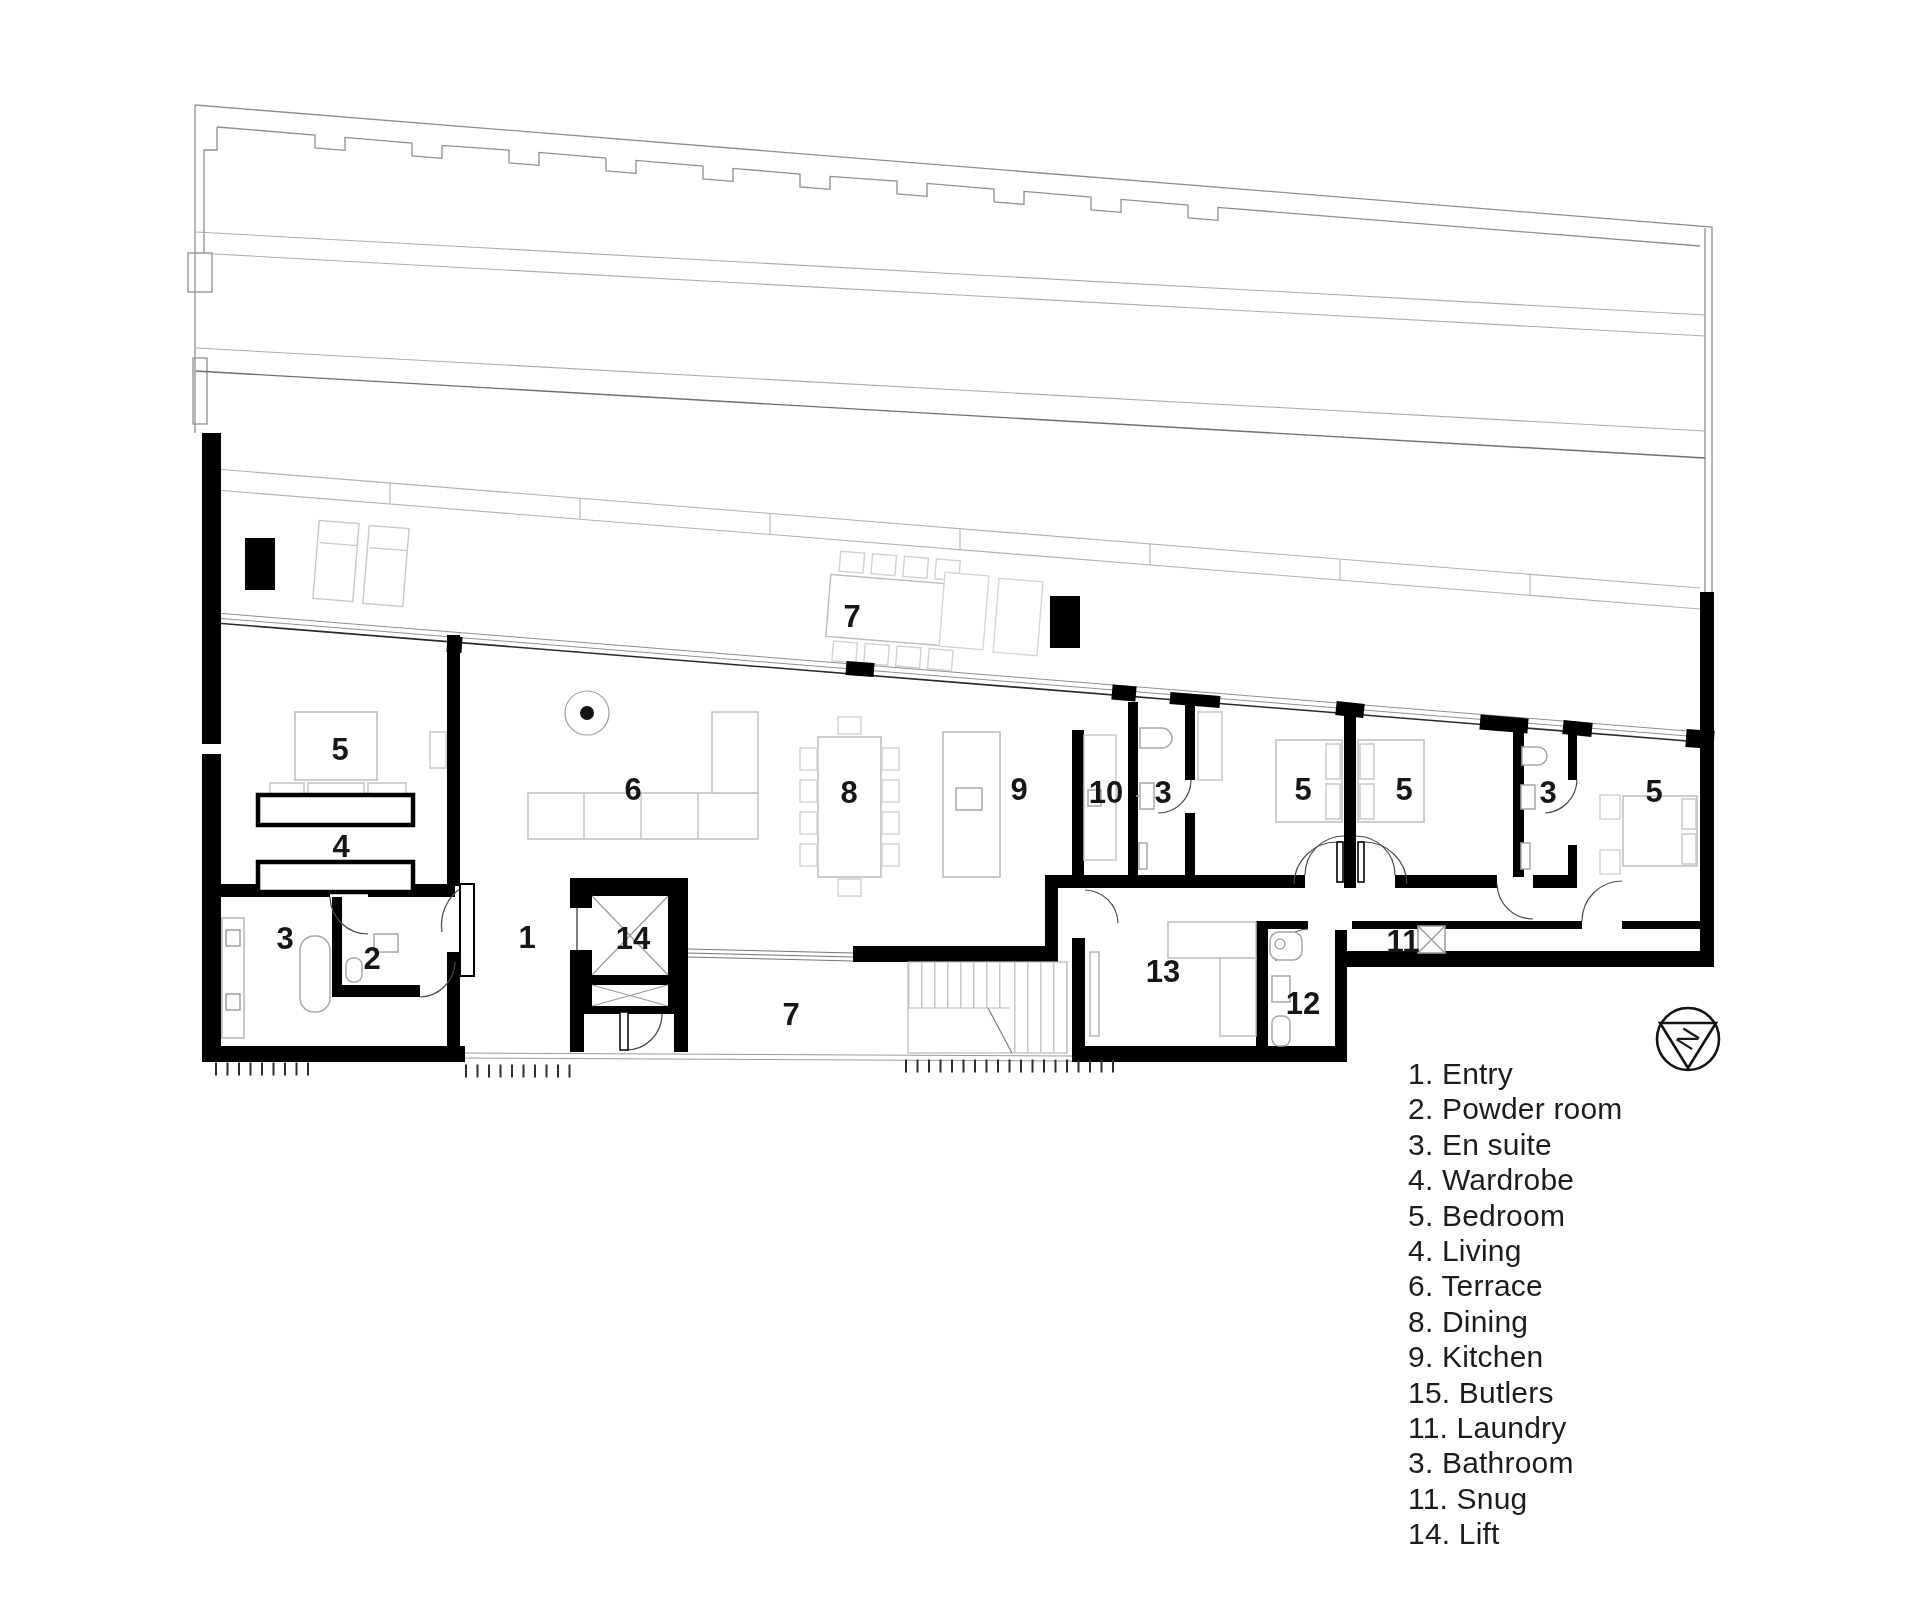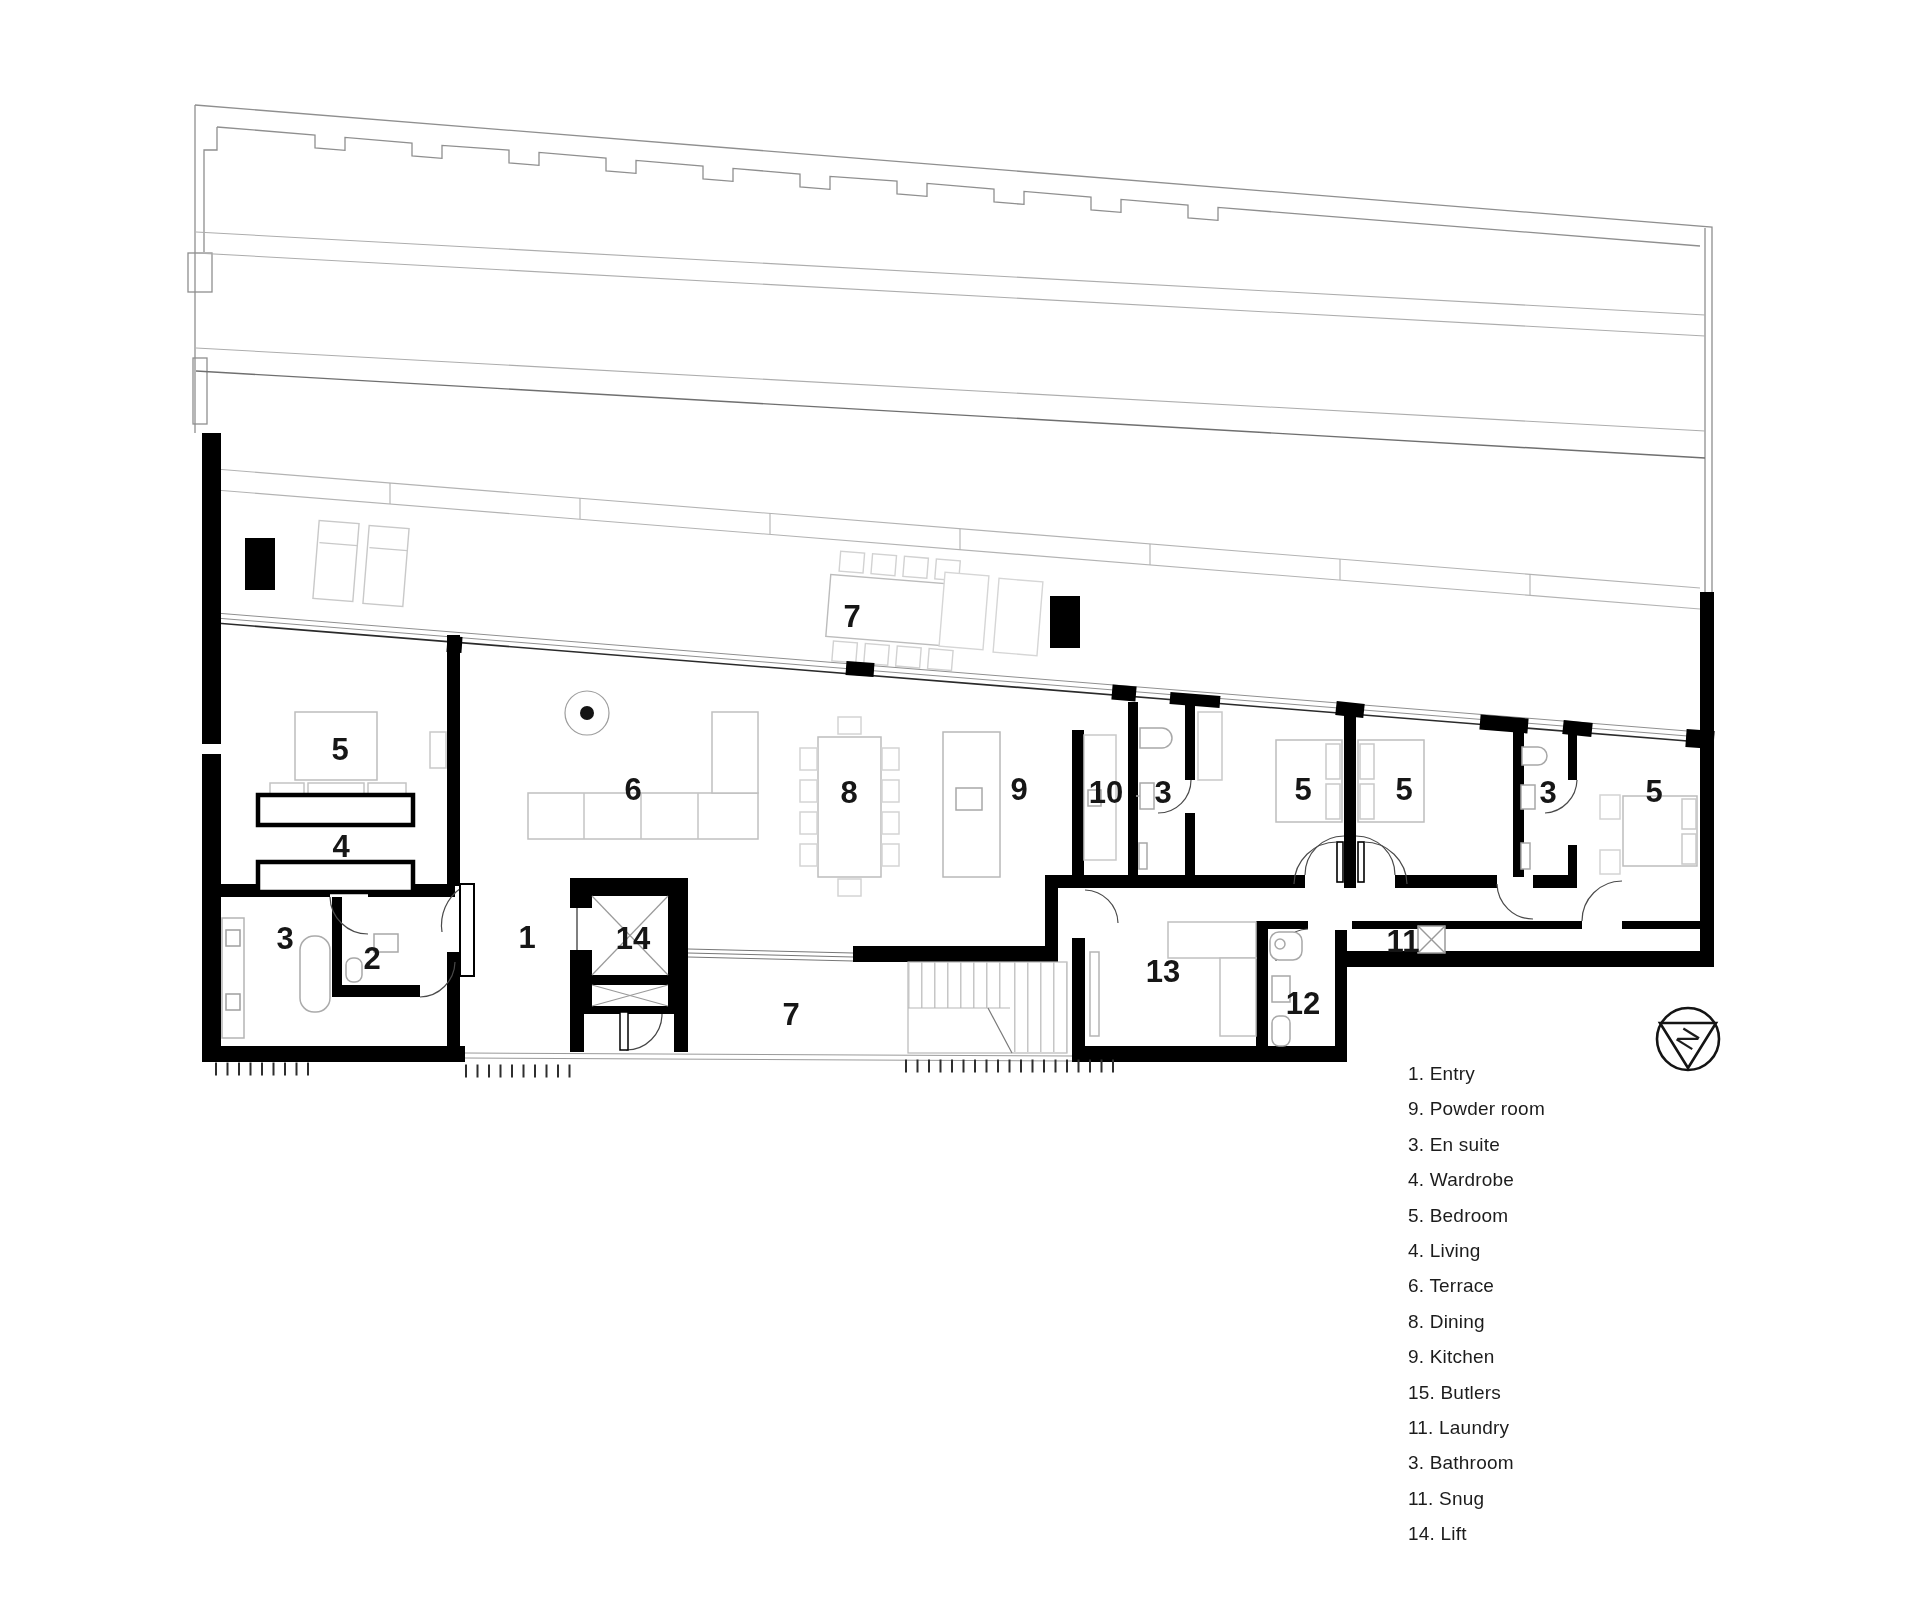--- a/index.html
+++ b/index.html
@@ -1,20 +1,20 @@
 <!DOCTYPE html>
 <html><head>
 <meta charset="utf-8">
 <style>
   html,body{margin:0;padding:0;background:#fff;}
   .stage{position:relative;width:1920px;height:1600px;background:#ffffff;overflow:hidden;
          font-family:"Liberation Sans", sans-serif;}
   .plan-svg{position:absolute;left:0;top:0;}
   .room-num{font-family:"Liberation Sans", sans-serif;font-weight:700;font-size:31px;fill:#161616;}
-  .legend{position:absolute;left:1408px;top:1056px;color:#1c1c1c;font-size:19px;line-height:35.4px;
+  .legend{position:absolute;left:1408px;top:1056px;color:#1c1c1c;font-size:30px;line-height:35.4px;
           font-weight:400;letter-spacing:.2px;}
   .legend div{white-space:nowrap;}
   .north-n{font-family:"Liberation Sans", sans-serif;font-weight:400;font-size:27px;fill:#1c1c1c;}
 </style>
 </head>
 <body>
 
 <div class="stage">
 <svg class="plan-svg" width="1920" height="1600" viewBox="0 0 1920 1600">
 
@@ -307,21 +307,21 @@
 
   <g fill="none" stroke="#141414" stroke-width="2.6">
     <circle cx="1688" cy="1039" r="31"></circle>
     <path d="M 1660 1023 L 1716 1023 L 1688 1068 Z" fill="#ffffff"></path>
     <text class="north-n" x="1688" y="1048" text-anchor="middle" stroke="none" fill="#1c1c1c" transform="rotate(-58 1688 1039)">N</text>
   </g>
 </svg>
 
 <div class="legend">
   <div>1. Entry</div>
-  <div>9. Powder room</div>
+  <div>2. Powder room</div>
   <div>3. En suite</div>
   <div>4. Wardrobe</div>
   <div>5. Bedroom</div>
   <div>4. Living</div>
   <div>6. Terrace</div>
   <div>8. Dining</div>
   <div>9. Kitchen</div>
   <div>15. Butlers</div>
   <div>11. Laundry</div>
   <div>3. Bathroom</div>

